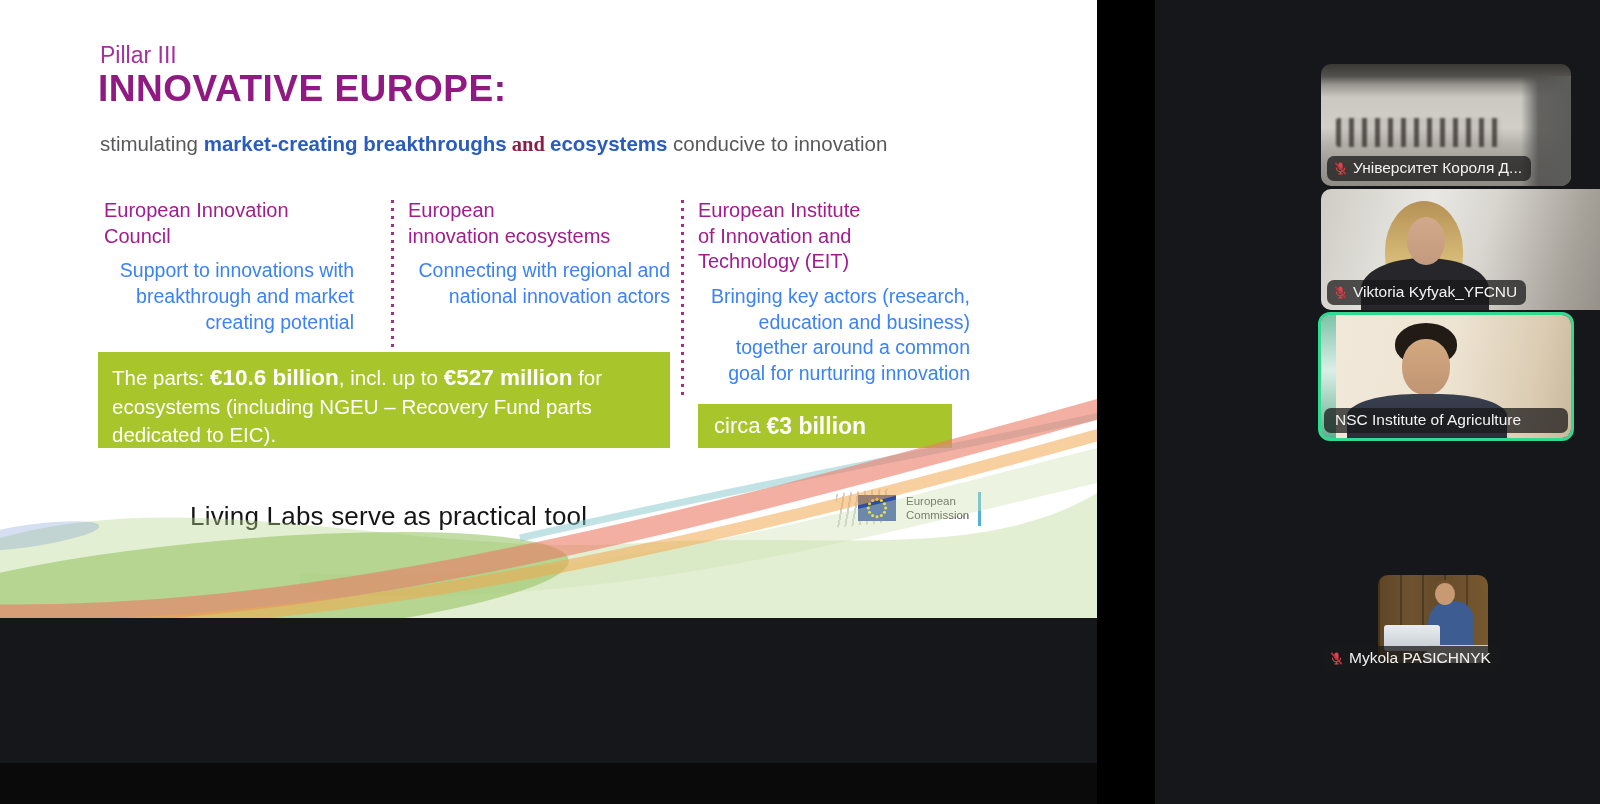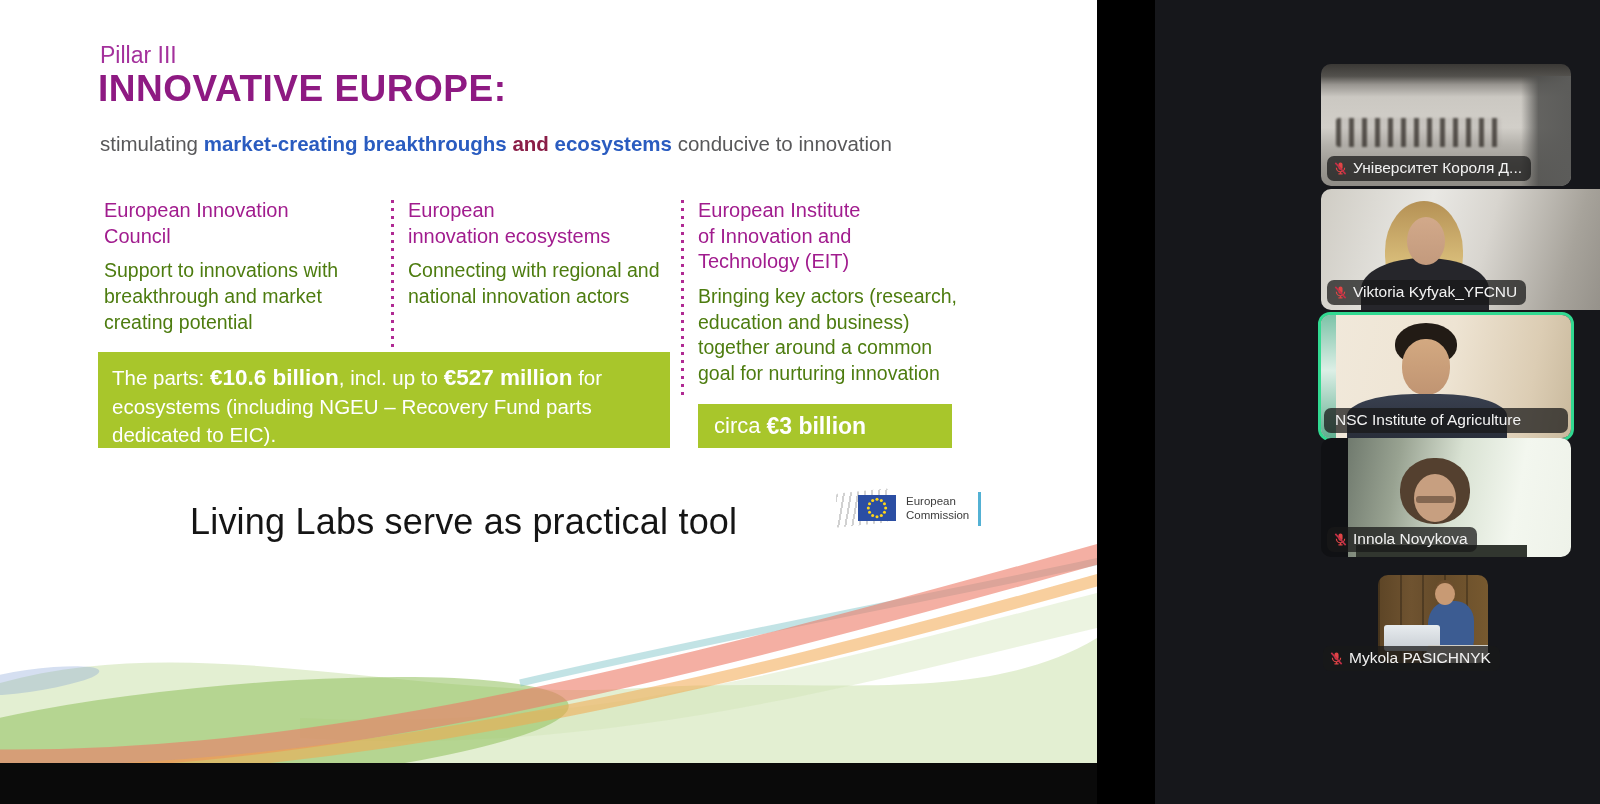--- a/index.html
+++ b/index.html
@@ -1,48 +1,48 @@
 <!DOCTYPE html>
 <html><head>
 <meta charset="utf-8">
 <style>
   html,body{margin:0;padding:0;width:1600px;height:804px;background:#16171b;overflow:hidden;
     font-family:"Liberation Sans",sans-serif;}
   .stage{position:absolute;inset:0;}
 
   
-  .slide{position:absolute;left:0;top:0;width:1097px;height:763px;background:#ffffff;overflow:hidden;}
+  .slide{position:absolute;left:0;top:0;width:1097px;height:618px;background:#ffffff;overflow:hidden;}
   .black-gap{position:absolute;left:1097px;top:0;width:58px;height:804px;background:#000;}
   .below-slide{position:absolute;left:0;top:763px;width:1097px;height:41px;background:#0a0a0a;}
 
   .kicker{position:absolute;left:100px;top:42px;font-size:23px;color:#a4319c;}
   .slide-title{position:absolute;left:98px;top:68px;font-size:37px;font-weight:bold;color:#8e1a82;letter-spacing:.5px;}
   .subtitle{position:absolute;left:100px;top:132px;font-size:20.5px;color:#58585a;}
   .subtitle b.blue{color:#2a5cc0;}
-  .subtitle b.maroon{color:#8a1e47;}
+  .subtitle b.maroon{color:#8a1e47;font-family:Liberation Serif, serif;}
 
   .col{position:absolute;top:198px;}
   .col-1{left:104px;width:250px;}
   .col-2{left:408px;width:262px;}
   .col-3{left:698px;width:272px;}
   .col-heading{font-size:20px;font-weight:normal;color:#a11c8e;line-height:1.28;white-space:pre-line;margin:0 0 9px 0;}
-  .col-body{font-size:19.5px;color:#4d7c0f;line-height:1.32;margin:0;}
+  .col-body{font-size:19.5px;color:#3b82f6;line-height:1.32;margin:0;text-align:right;}
 
   .vdivider{position:absolute;width:3px;background:repeating-linear-gradient(to bottom,#b02a94 0 3px,transparent 3px 8px);}
   .vd-1{left:391px;top:200px;height:148px;}
   .vd-2{left:681px;top:200px;height:196px;}
 
   .budget-box{position:absolute;left:98px;top:352px;width:572px;height:96px;background:#a8c62b;color:#fff;
     font-size:20.5px;line-height:1.34;padding:11px 14px;box-sizing:border-box;}
   .budget-box b{font-size:22.5px;}
   .eit-box{position:absolute;left:698px;top:404px;width:254px;height:44px;background:#a8c62b;color:#fff;
     font-size:22px;display:flex;align-items:center;padding-left:16px;box-sizing:border-box;}
   .eit-box b{font-size:23px;margin-left:6px;}
 
-  .footer-note{position:absolute;left:190px;top:501px;font-size:36px;color:#151515;letter-spacing:.2px;}
+  .footer-note{position:absolute;left:190px;top:501px;font-size:26px;color:#151515;letter-spacing:.2px;}
 
   
   .ec-logo{position:absolute;left:836px;top:486px;height:46px;display:flex;align-items:center;}
   .ec-flag-art{position:relative;width:60px;height:44px;}
   .ec-stripes{position:absolute;left:0;top:4px;width:52px;height:34px;border-radius:2px;
     background:repeating-linear-gradient(100deg,#cccccc 0 2px,#ffffff 2px 7px);transform:skewY(-6deg);opacity:.9;}
   .ec-flag{position:absolute;left:22px;top:8px;width:38px;height:26px;background:#2b4ea3;}
   .ec-text{margin-left:10px;font-size:11.5px;color:#3c3c3c;line-height:1.2;}
   .ec-bar{width:3px;height:34px;background:#53b1d4;margin-left:9px;}
 
@@ -230,37 +230,20 @@
       <div class="flag"></div>
       <div class="hair"></div>
       <div class="face"></div>
       <div class="body"></div>
     </div>
     <div class="name-tag no-icon">
       <span>NSC Institute of Agriculture</span>
     </div>
   </div>
 
-  <div class="tile tile-4">
-    <div class="vid t4-video">
-      <div class="hair"></div>
-      <div class="face"></div>
-      <div class="glasses"></div>
-      <div class="laptop"></div>
-    </div>
-    <div class="name-tag">
-      <svg class="mic" viewBox="0 0 16 16">
-        <path d="M8 1.5a2.2 2.2 0 0 1 2.2 2.2v3.4A2.2 2.2 0 0 1 8 9.3 2.2 2.2 0 0 1 5.8 7.1V3.7A2.2 2.2 0 0 1 8 1.5z" fill="#e04545"></path>
-        <path d="M3.6 7.2a4.4 4.4 0 0 0 8.8 0" stroke="#e04545" stroke-width="1.3" fill="none"></path>
-        <path d="M8 11.6v2.2M5.8 13.8h4.4" stroke="#e04545" stroke-width="1.3"></path>
-        <path d="M2.5 2l11 12" stroke="#c22f47" stroke-width="1.7"></path>
-      </svg>
-      <span>Innola Novykova</span>
-    </div>
-  </div>
 
   <div class="tile tile-5">
     <div class="t5-photo">
       <div class="planks"></div>
       <div class="suit"></div>
       <div class="head"></div>
       <div class="device"></div>
       <div class="papers"></div>
     </div>
     <div class="name-tag">

